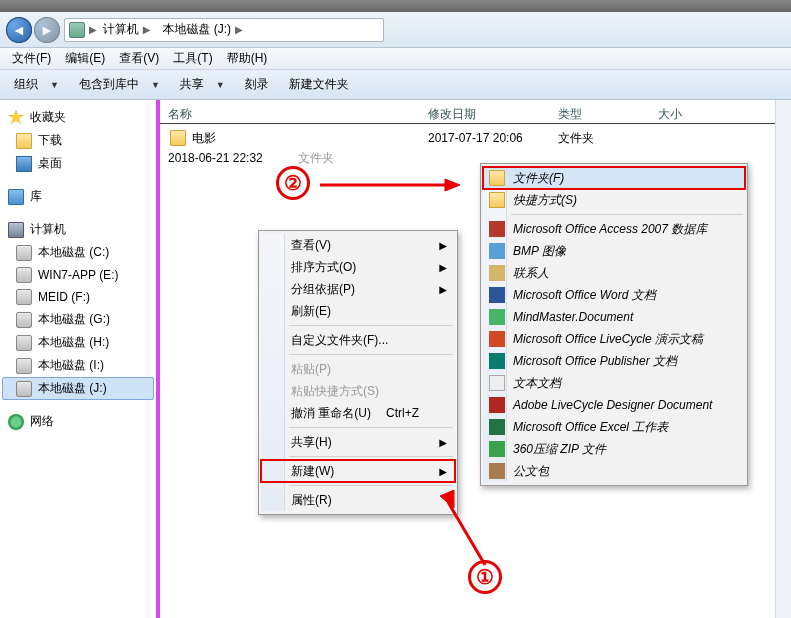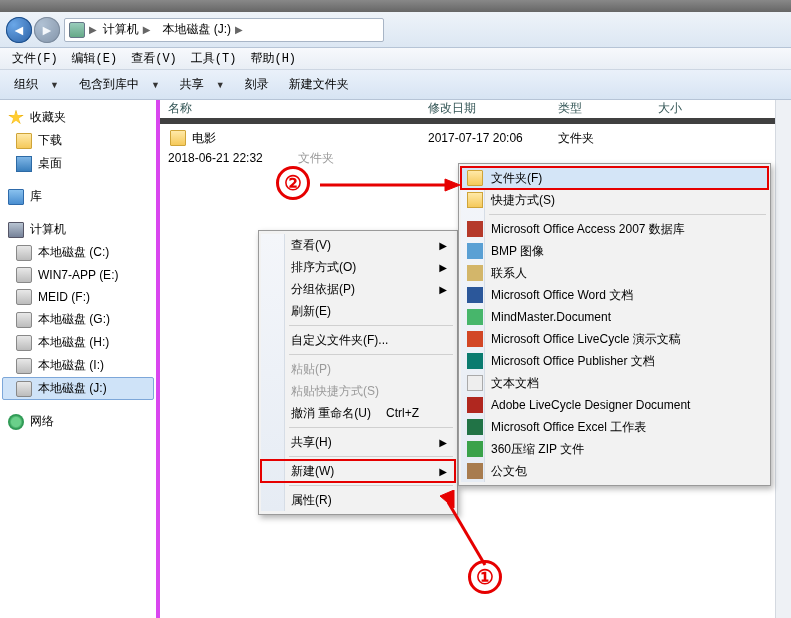--- a/index.html
+++ b/index.html
@@ -10,21 +10,21 @@
   
   .navrow { display:flex; align-items:center; height:36px; background:linear-gradient(#eef3f9,#dce7f3); border-bottom:1px solid #b6c4d6; padding:0 6px; gap:4px;}
   .navbtns { display:flex; gap:2px; }
   .navcircle { width:26px; height:26px; border-radius:50%; background:radial-gradient(circle at 30% 30%,#6aa7e8,#2a5fa3); display:flex; align-items:center; justify-content:center; color:#fff; font-size:14px; box-shadow:inset 0 0 0 1px #1e4f8a;}
   .navcircle.disabled { filter:grayscale(60%) opacity(0.6); }
   .breadcrumb { flex:0 0 auto; display:flex; align-items:center; height:24px; background:#fff; border:1px solid #a8b5c6; border-radius:2px; padding:0 4px; min-width:320px;}
   .bc-icon { width:16px; height:16px; margin-right:4px; display:inline-block; background:linear-gradient(#9cb,#6a8); border:1px solid #678; border-radius:2px;}
   .bc-part { padding:0 6px; display:flex; align-items:center; gap:4px;}
   .bc-sep { color:#666; font-size:10px;}
   
-  .menubar { display:flex; align-items:center; height:22px; background:linear-gradient(#f7f9fc,#e9eef5); border-bottom:1px solid #cdd6e2; padding:0 6px; gap:2px;font-family:Liberation Mono, monospace;}
+  .menubar { display:flex; align-items:center; height:22px; background:linear-gradient(#f7f9fc,#e9eef5); border-bottom:1px solid #cdd6e2; padding:0 6px; gap:2px;}
   .menubar span { padding:2px 6px; }
   
   .toolbar { display:flex; align-items:center; height:30px; background:linear-gradient(#eaf1fa,#d7e4f3); border-bottom:1px solid #b6c4d6; padding:0 6px; gap:4px;}
   .tool { padding:3px 8px; display:flex; align-items:center; gap:12px;}
   .tool .arrow { font-size:9px; color:#333;}
   
   .main { position:absolute; top:100px; bottom:0; left:0; right:0; display:flex; }
   .sidebar { width:160px; border-right:4px solid #d946ef; padding:6px 2px; overflow:hidden;}
   .sb-group { margin-bottom:10px; }
   .sb-item { display:flex; align-items:center; gap:6px; padding:3px 6px 3px 14px; white-space:nowrap;}
@@ -33,42 +33,42 @@
   .ic { width:16px; height:16px; display:inline-block; flex:0 0 16px;}
   .ic-star { background:radial-gradient(circle,#ffcc33 40%,#e6a800 60%); clip-path:polygon(50% 0,61% 35%,98% 35%,68% 57%,79% 91%,50% 70%,21% 91%,32% 57%,2% 35%,39% 35%);}
   .ic-folder { background:linear-gradient(#ffe9a8,#f5c95a); border:1px solid #cfa438; border-radius:1px;}
   .ic-lib { background:linear-gradient(#89c1ee,#4a8ed0); border:1px solid #2e6aaa; border-radius:1px;}
   .ic-pc { background:linear-gradient(#b8c4d2,#768299); border:1px solid #556; border-radius:1px;}
   .ic-drive { background:linear-gradient(#e8e8e8,#bcbcbc); border:1px solid #888; border-radius:2px;}
   .ic-net { background:radial-gradient(circle,#6ad08a 40%,#2e9954 60%); border-radius:50%;}
   .ic-desk { background:linear-gradient(#7fb6e6,#3a7fbd); border:1px solid #2d6aa5;}
   .ic-link { background:linear-gradient(#ffe9a8,#f5c95a); border:1px solid #cfa438;}
   .content { flex:1; position:relative; }
-  .cols { display:flex; align-items:flex-start; height:24px; border-bottom:6px solid #404040; color:#355; }
+  .cols { display:flex; align-items:flex-end; height:24px; border-bottom:1px solid #404040; color:#355; }
   .col { padding:0 8px; }
   .c-name { width:260px; }
   .c-date { width:130px; }
   .c-type { width:100px; }
   .c-size { width:80px; }
   .rows { padding-top:4px;}
   .row { display:flex; align-items:center; height:20px; }
   .row .c-name { display:flex; align-items:center; gap:6px; padding-left:10px;}
   
   .ctx { position:absolute; background:#f2f2f2; border:1px solid #9a9a9a; box-shadow:2px 3px 6px rgba(0,0,0,0.3); padding:3px 2px; }
   .ctx-col { position:relative;}
   .ctx-item { display:flex; align-items:center; height:22px; padding:0 28px 0 30px; white-space:nowrap; position:relative;}
   .ctx-item .arr { position:absolute; right:8px; font-size:10px;}
   .ctx-item.disabled { color:#9a9a9a;}
   .ctx-sep { height:1px; background:#d0d0d0; margin:3px 2px 3px 28px;}
   .ctx-iconstrip { position:absolute; left:2px; top:3px; bottom:3px; width:24px; background:linear-gradient(#f4f6fa,#e6ecf4); border-right:1px solid #d6dde6;}
   .ctx-item .hk { position:absolute; right:36px; }
   .ctx-icon { width:16px; height:16px; position:absolute; left:6px; top:3px;}
   .ctx1 { left:258px; top:230px; width:200px;}
   .ctx1 .ctx-item.newhl { outline:2px solid #e60000; outline-offset:-1px; }
-  .ctx2 { left:458px; top:163px; width:313px;}
+  .ctx2 { left:480px; top:163px; width:268px;font-style:italic;}
   .ctx2 .ctx-item.hl  { background:#d4e5f7; outline:2px solid #e60000; outline-offset:-1px;}
   
   .anno-circle { position:absolute; width:34px; height:34px; border:3px solid #e60000; border-radius:50%; display:flex; align-items:center; justify-content:center; color:#e60000; font:bold 20px/1 sans-serif; background:#fff0;}
   .anno-arrow { position:absolute; stroke:#e60000; fill:#e60000; }
   .scrollbar { position:absolute; right:0; top:0; bottom:0; width:16px; background:#eef1f5; border-left:1px solid #d4d9e0;}
 </style>
 </head>
 <body>
 
 <div class="screen">

